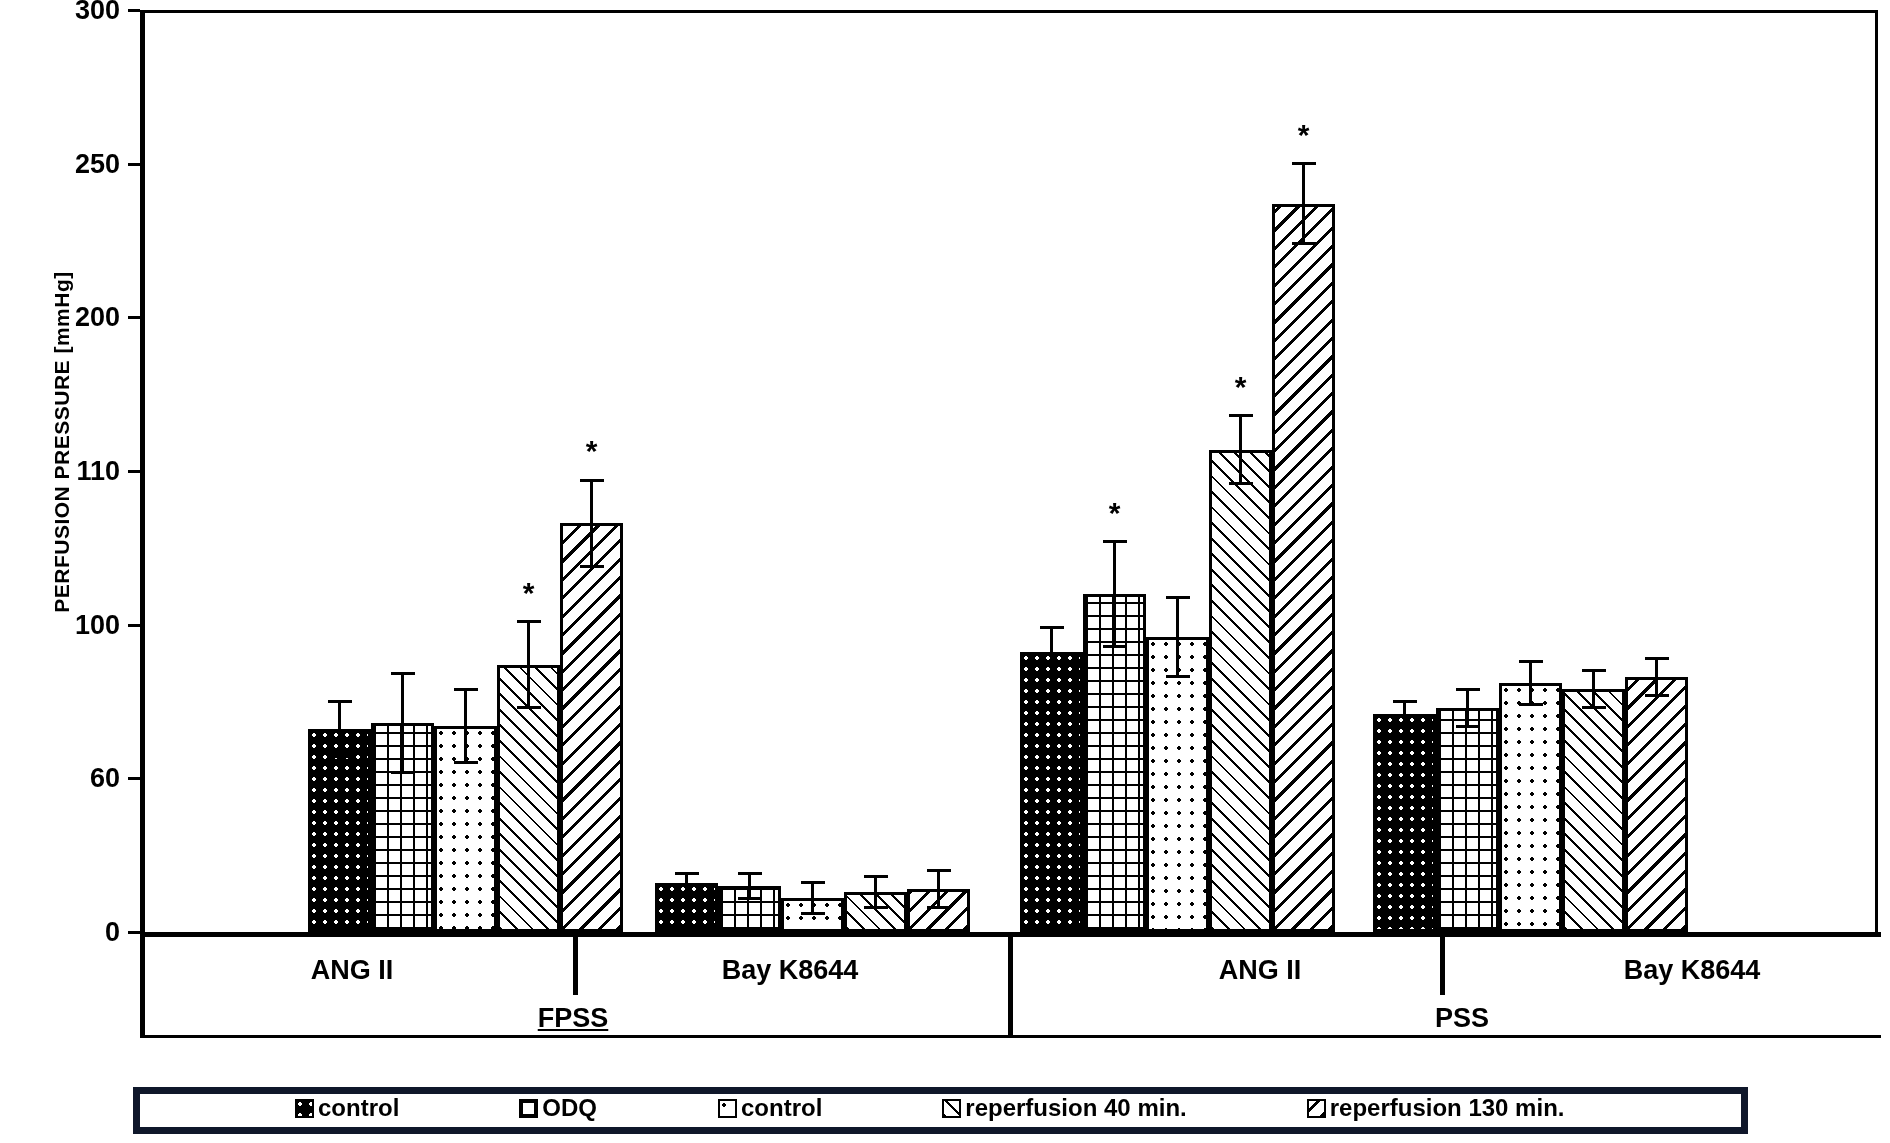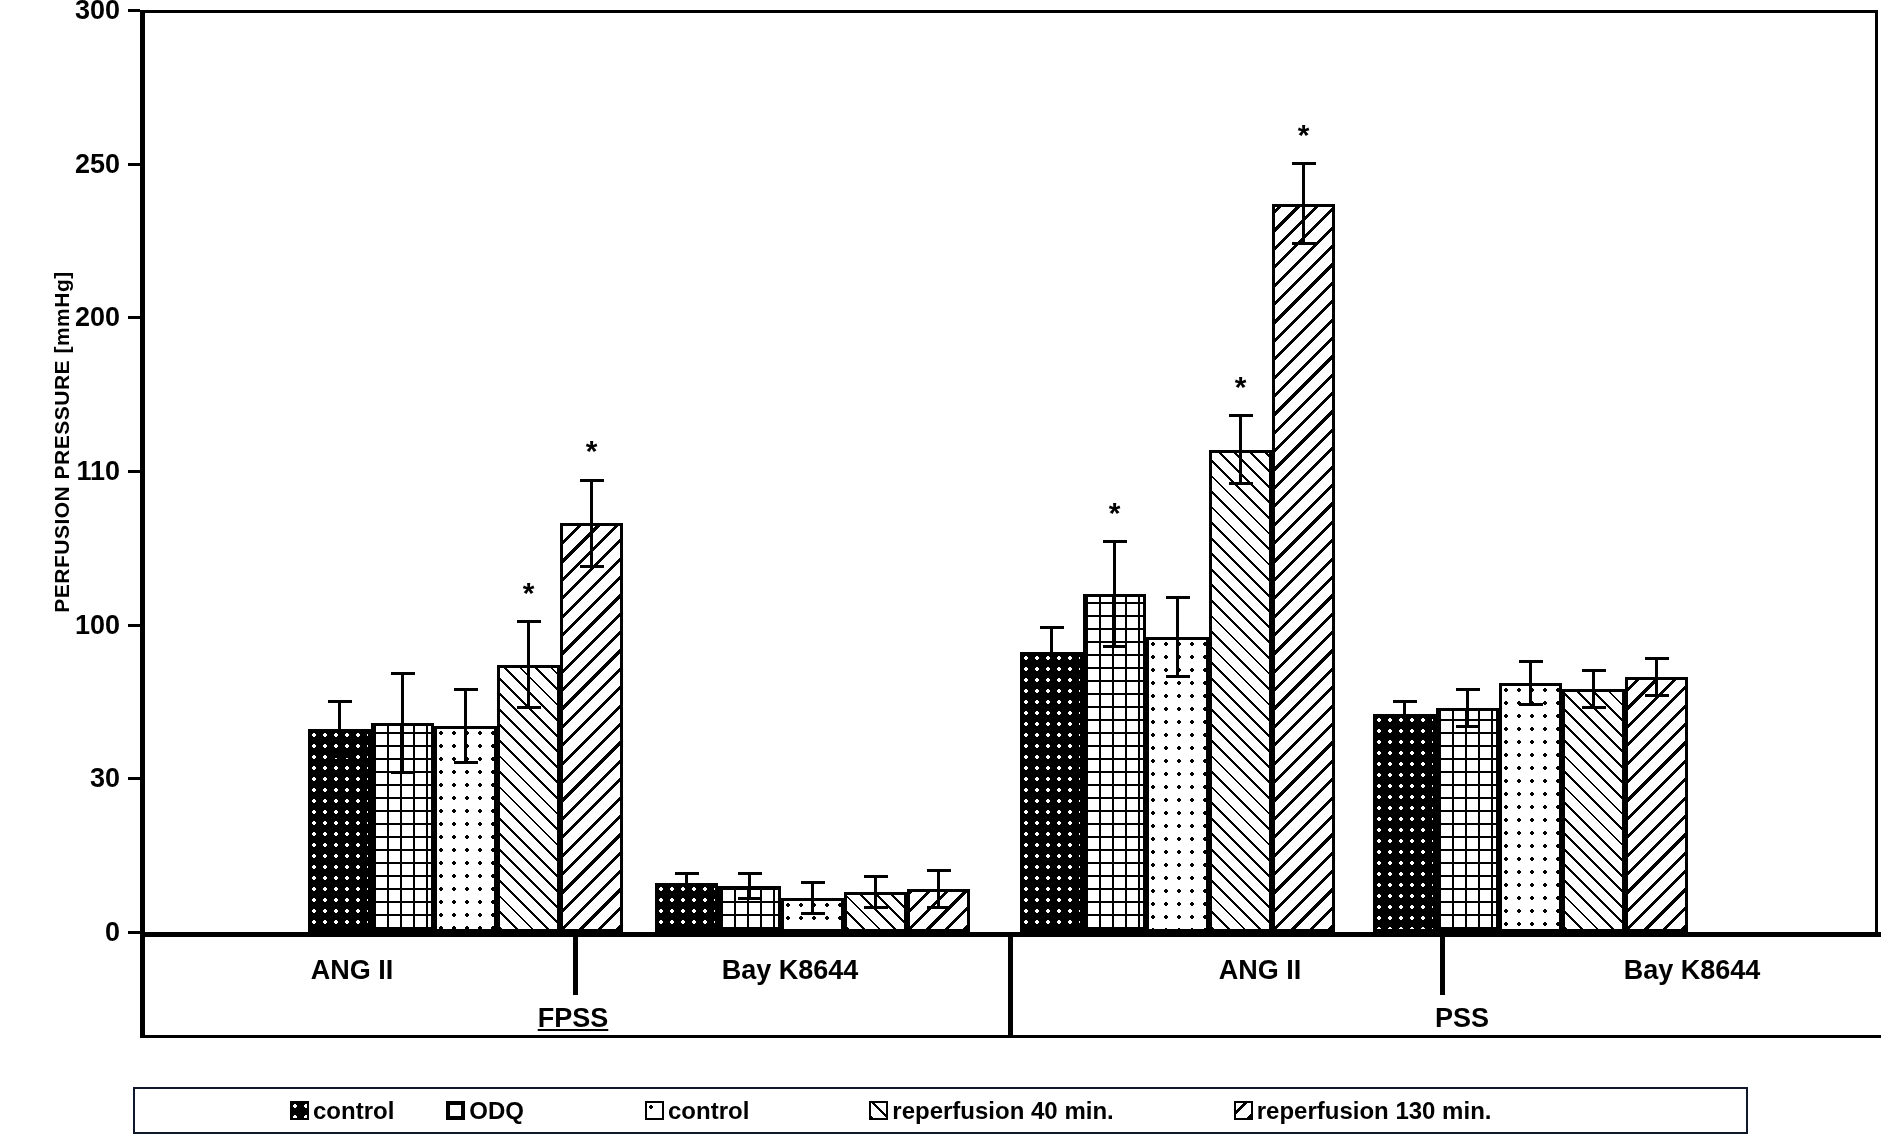--- a/index.html
+++ b/index.html
@@ -102,55 +102,55 @@
     text-align:center;
     transform:translateX(-50%);
     white-space:nowrap;
   }
 
   
   .legend{
     position:absolute;
     left:133px;top:1087px;
     width:1615px;height:47px;
-    border:2px solid #0f172a;
+    border:7px solid #0f172a;
     background:#fff;
     display:flex;
-    align-items:center;
+    align-items:flex-start;
     box-sizing:border-box;
   }
   .legend-item{
     display:flex;align-items:center;
     font-size:24px;font-weight:bold;
     white-space:nowrap;
   }
   .legend-swatch{
     width:19px;height:19px;
     border:2px solid #000;
     box-sizing:border-box;
     margin-right:4px;
     flex:0 0 auto;
   }
   .li-0{margin-left:155px;}
-  .li-1{margin-left:52px;}
+  .li-1{margin-left:120px;}
   .li-2{margin-left:121px;}
   .li-3{margin-left:120px;}
   .li-4{margin-left:120px;}
 </style>
 </head>
 <body>
 
 <div id="root">
 
   <div class="ylabel">PERFUSION PRESSURE [mmHg]</div>
 
   <div id="yticks">
       <div class="ytick" style="top: 932px; width: 120px; left: 0px;">0</div>
       <div class="ytickmark" style="top: 931px; left: 128px;"></div>
-      <div class="ytick" style="top: 778.333px; width: 120px; left: 0px;">30</div>
+      <div class="ytick" style="top: 778.333px; width: 120px; left: 0px;">60</div>
       <div class="ytickmark" style="top: 777.333px; left: 128px;"></div>
       <div class="ytick" style="top: 624.667px; width: 120px; left: 0px;">100</div>
       <div class="ytickmark" style="top: 623.667px; left: 128px;"></div>
       <div class="ytick" style="top: 471px; width: 120px; left: 0px;">110</div>
       <div class="ytickmark" style="top: 470px; left: 128px;"></div>
       <div class="ytick" style="top: 317.333px; width: 120px; left: 0px;">200</div>
       <div class="ytickmark" style="top: 316.333px; left: 128px;"></div>
       <div class="ytick" style="top: 163.667px; width: 120px; left: 0px;">250</div>
       <div class="ytickmark" style="top: 162.667px; left: 128px;"></div>
       <div class="ytick" style="top: 10px; width: 120px; left: 0px;">300</div>

